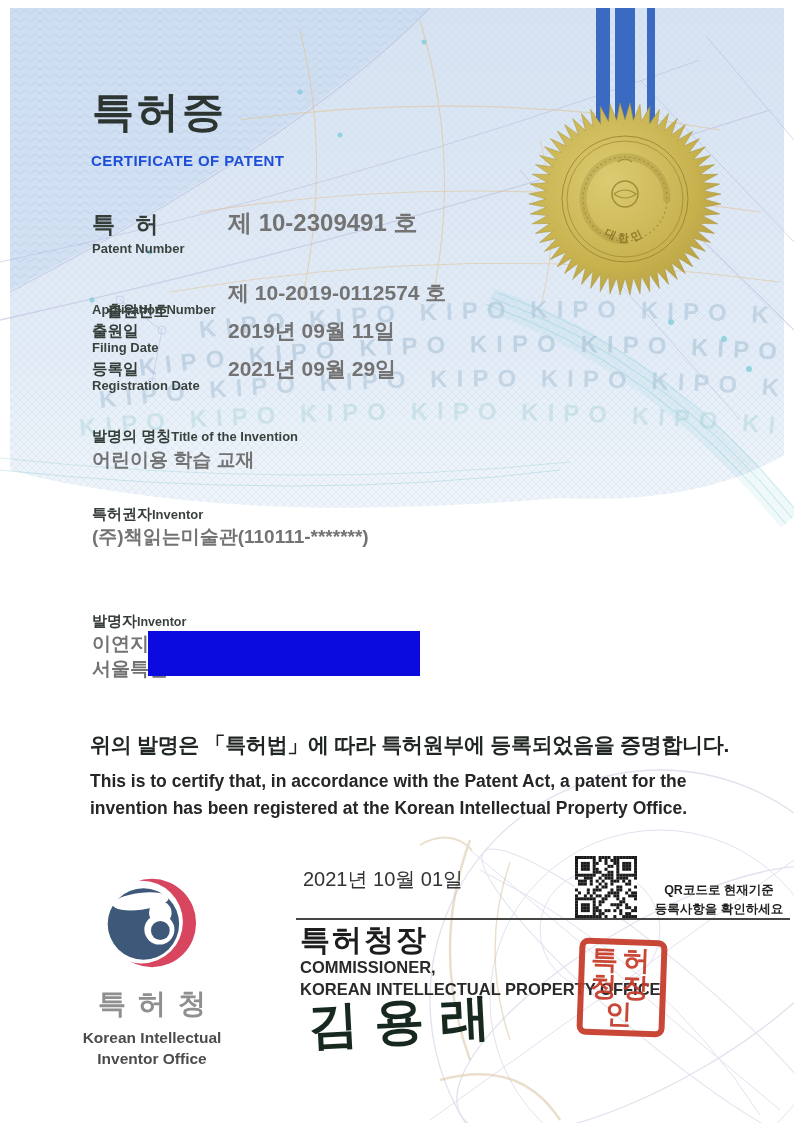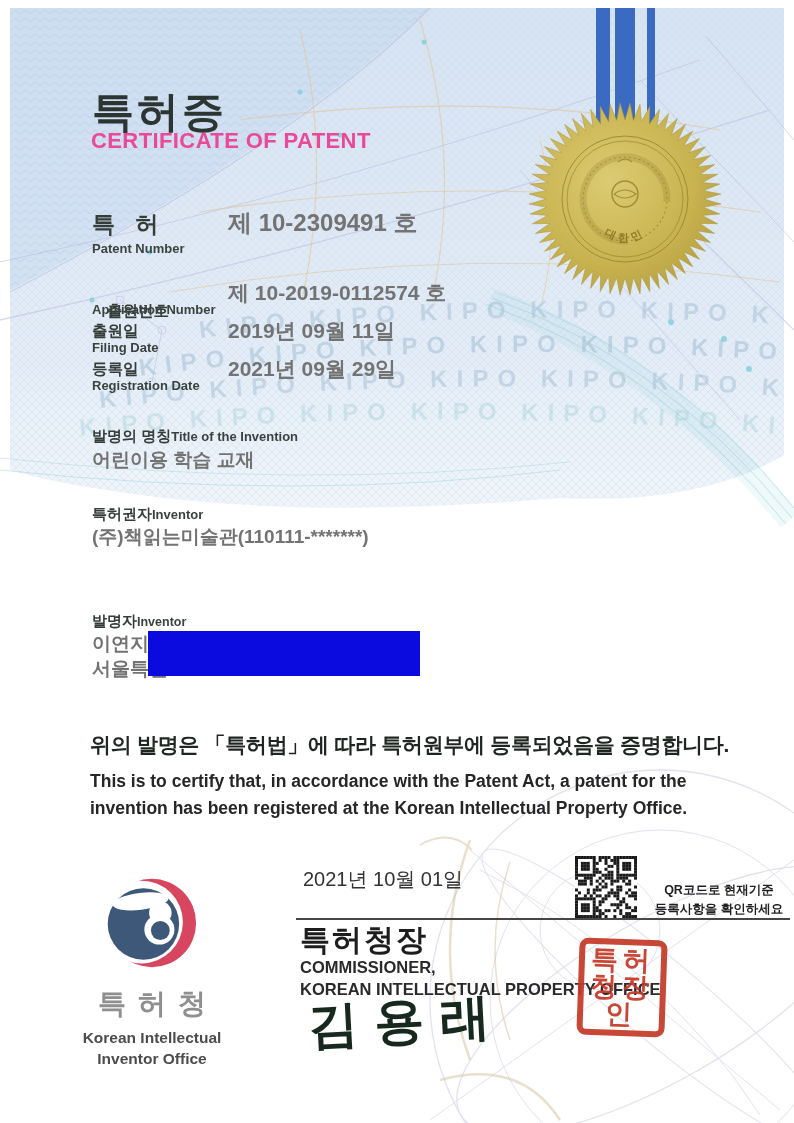--- a/index.html
+++ b/index.html
@@ -6,21 +6,21 @@
   .page{
     position:relative;width:794px;height:1123px;margin:0 auto;
     background:#ffffff;overflow:hidden;
     font-family:"Liberation Sans", sans-serif;color:#222;
   }
   .abs{position:absolute;white-space:nowrap;}
   svg{display:block;}
   .bg{position:absolute;left:0;top:0;}
   
   .title-ko{left:92px;top:84px;font-size:42px;font-weight:800;letter-spacing:3px;color:#2c3531;}
-  .title-en{left:91px;top:128px;font-size:22px;font-weight:700;color:#ec4899;letter-spacing:.4px;}
+  .title-en{left:91px;top:152px;font-size:15px;font-weight:700;color:#1d4ed8;letter-spacing:.4px;}
   
   .lab-ko{font-weight:700;color:#353d39;text-align:right;}
   .lab-en{font-weight:700;color:#3a423e;font-size:13px;}
   .val{font-weight:700;color:#737373;}
   .pat-ko{left:92px;top:209px;font-size:23px;letter-spacing:7px;}
   .pat-en{left:92px;top:241px;}
   .pat-val{left:228px;top:207px;font-size:24px;}
   .app-ko{left:107px;top:283px;font-size:15.5px;margin-top:18px;}
   .app-en{left:92px;top:302px;}
   .app-val{left:228px;top:279px;font-size:21px;}

